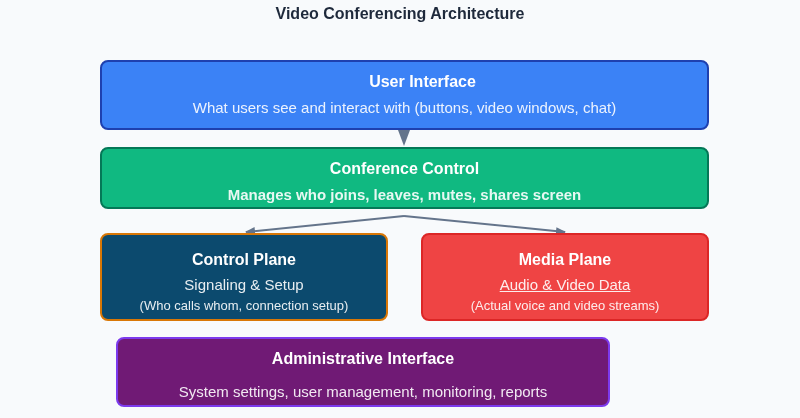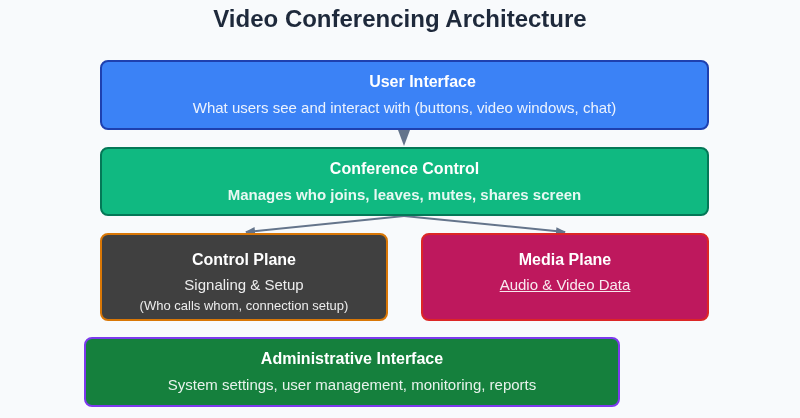--- a/index.html
+++ b/index.html
@@ -6,21 +6,21 @@
     body {
       width: 800px; height: 418px;
       background: #f8fafc;
       font-family: "Liberation Sans", sans-serif;
       position: relative;
       overflow: hidden;
     }
     .title {
       position: absolute; left: 0; top: 5px; width: 800px;
       text-align: center;
-      font-size: 24px; font-weight: bold;
+      font-size: 16px; font-weight: bold;
       color: #1e293b;
     }
     .box {
       position: absolute;
       box-sizing: border-box;
       border-radius: 8px;
       border: 2px solid;
       text-align: center;
       color: #ffffff;
     }
@@ -34,34 +34,34 @@
       opacity: 0.9;
     }
     .box .s2 {
       font-size: 13px;
       display: block;
       opacity: 0.9;
     }
     #ui { left: 100px; top: 60px; width: 609px; height: 70px; background: #3b82f6; border-color: #1e40af; }
     #ui .h { margin-top: 11px; padding-left: 36px; }
     #ui .s { margin-top: 8px; }
-    #cc { left: 100px; top: 147px; width: 609px; height: 69px; background: #10b981; border-color: #047857; }
+    #cc { left: 100px; top: 147px; width: 609px; height: 62px; background: #10b981; border-color: #047857; }
     #cc .h { margin-top: 11px; }
     #cc .s { margin-top: 8px; font-weight: bold; }
-    #cp { left: 100px; top: 233px; width: 288px; height: 88px; background: #404040; border-color: #d97706; }
+    #cp { left: 100px; top: 233px; width: 288px; height: 88px; background: #0c4a6e; border-color: #d97706; }
     #cp .h { margin-top: 16px; }
     #cp .s { margin-top: 7px; text-align: center; }
     #cp .s2 { margin-top: 5px; }
-    #mp { left: 421px; top: 233px; width: 288px; height: 88px; background: #be185d; border-color: #dc2626; }
+    #mp { left: 421px; top: 233px; width: 288px; height: 88px; background: #ef4444; border-color: #dc2626; }
     #mp .h { margin-top: 16px; }
     #mp .s { margin-top: 7px; text-decoration: underline; }
     #mp .s2 { margin-top: 5px; }
-    #ad { left: 84px; top: 337px; width: 536px; height: 70px; background: #15803d; border-color: #7c3aed; }
+    #ad { left: 116px; top: 337px; width: 494px; height: 70px; background: #701a75; border-color: #7c3aed; }
     #ad .h { margin-top: 11px; }
-    #ad .s { margin-top: 8px; }
+    #ad .s { margin-top: 15px; }
     svg.arrows { position: absolute; left: 0; top: 0; pointer-events: none; }
   </style>
 </head>
 <body>
 
 <div class="title">Video Conferencing Architecture</div>
 
 <svg class="arrows" width="800" height="418">
   <defs>
     <marker id="ah" markerWidth="10" markerHeight="8" refX="9" refY="4" orient="auto" markerUnits="userSpaceOnUse">
@@ -91,18 +91,19 @@
 
 <div class="box" id="cp">
   <span class="h">Control Plane</span>
   <span class="s">Signaling &amp; Setup</span>
   <span class="s2">(Who calls whom, connection setup)</span>
 </div>
 
 <div class="box" id="mp">
   <span class="h">Media Plane</span>
   <span class="s">Audio &amp; Video Data</span>
+  <span class="s2">(Actual voice and video streams)</span>
 </div>
 
 <div class="box" id="ad">
   <span class="h">Administrative Interface</span>
   <span class="s">System settings, user management, monitoring, reports</span>
 </div>
 
 </body></html>

